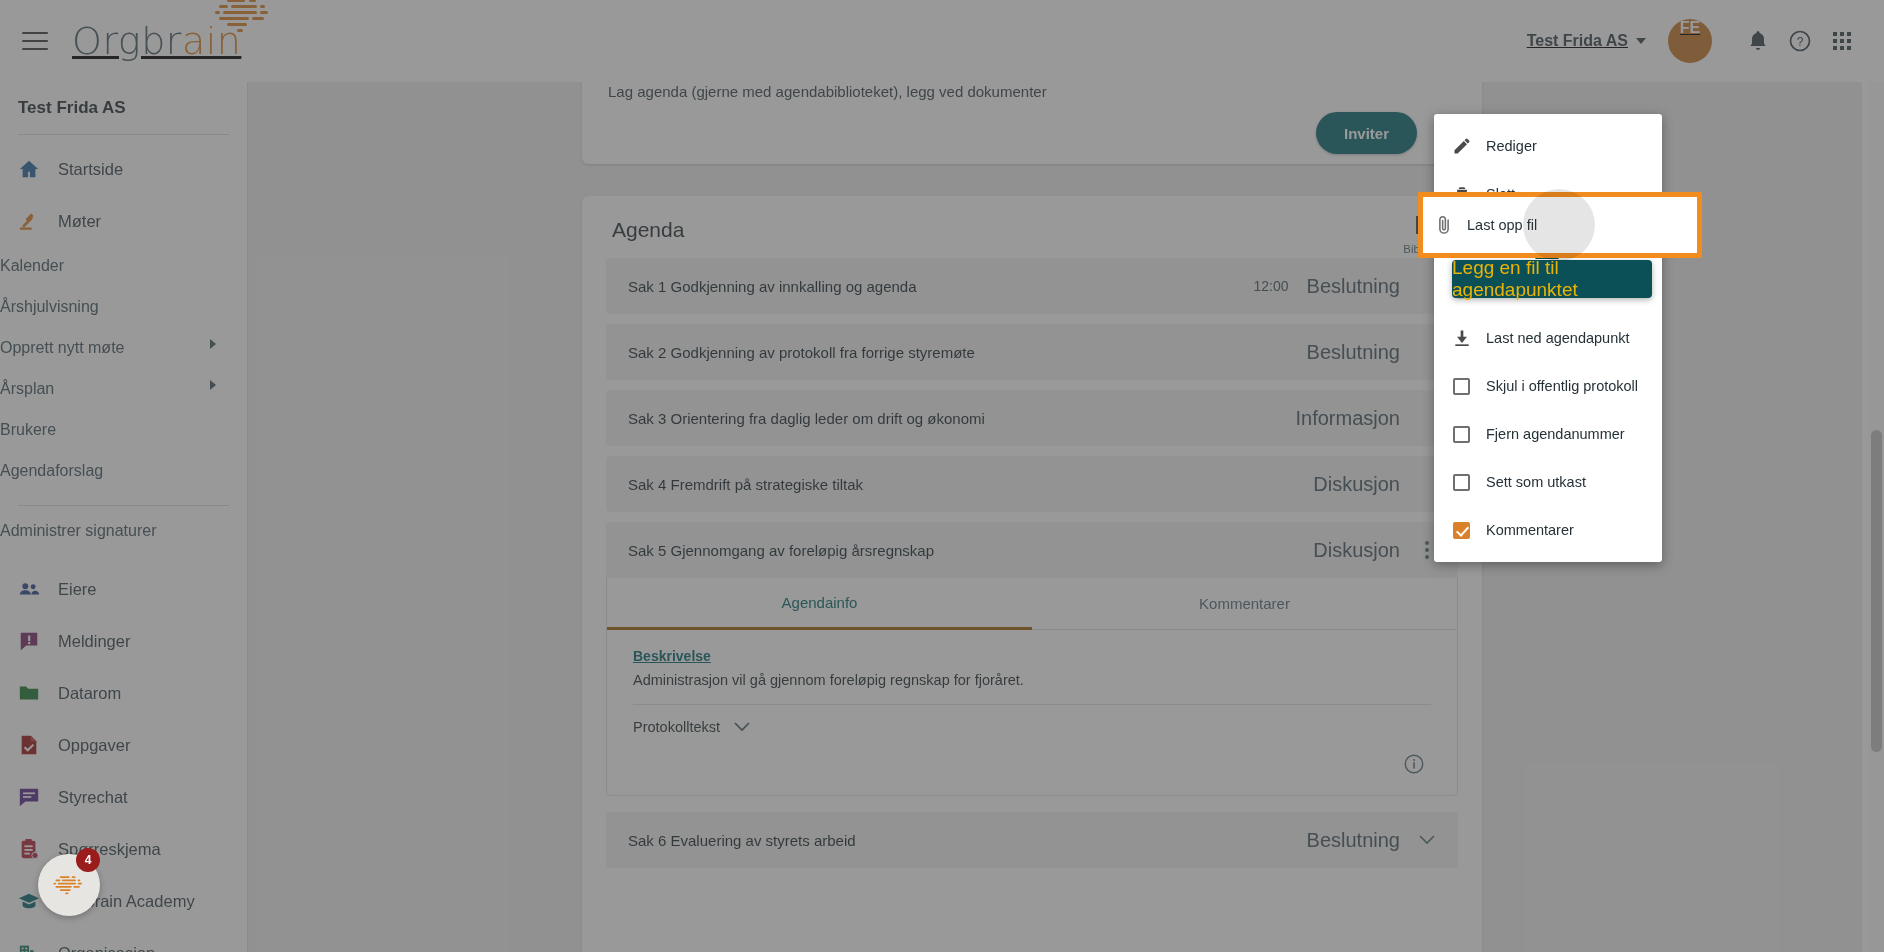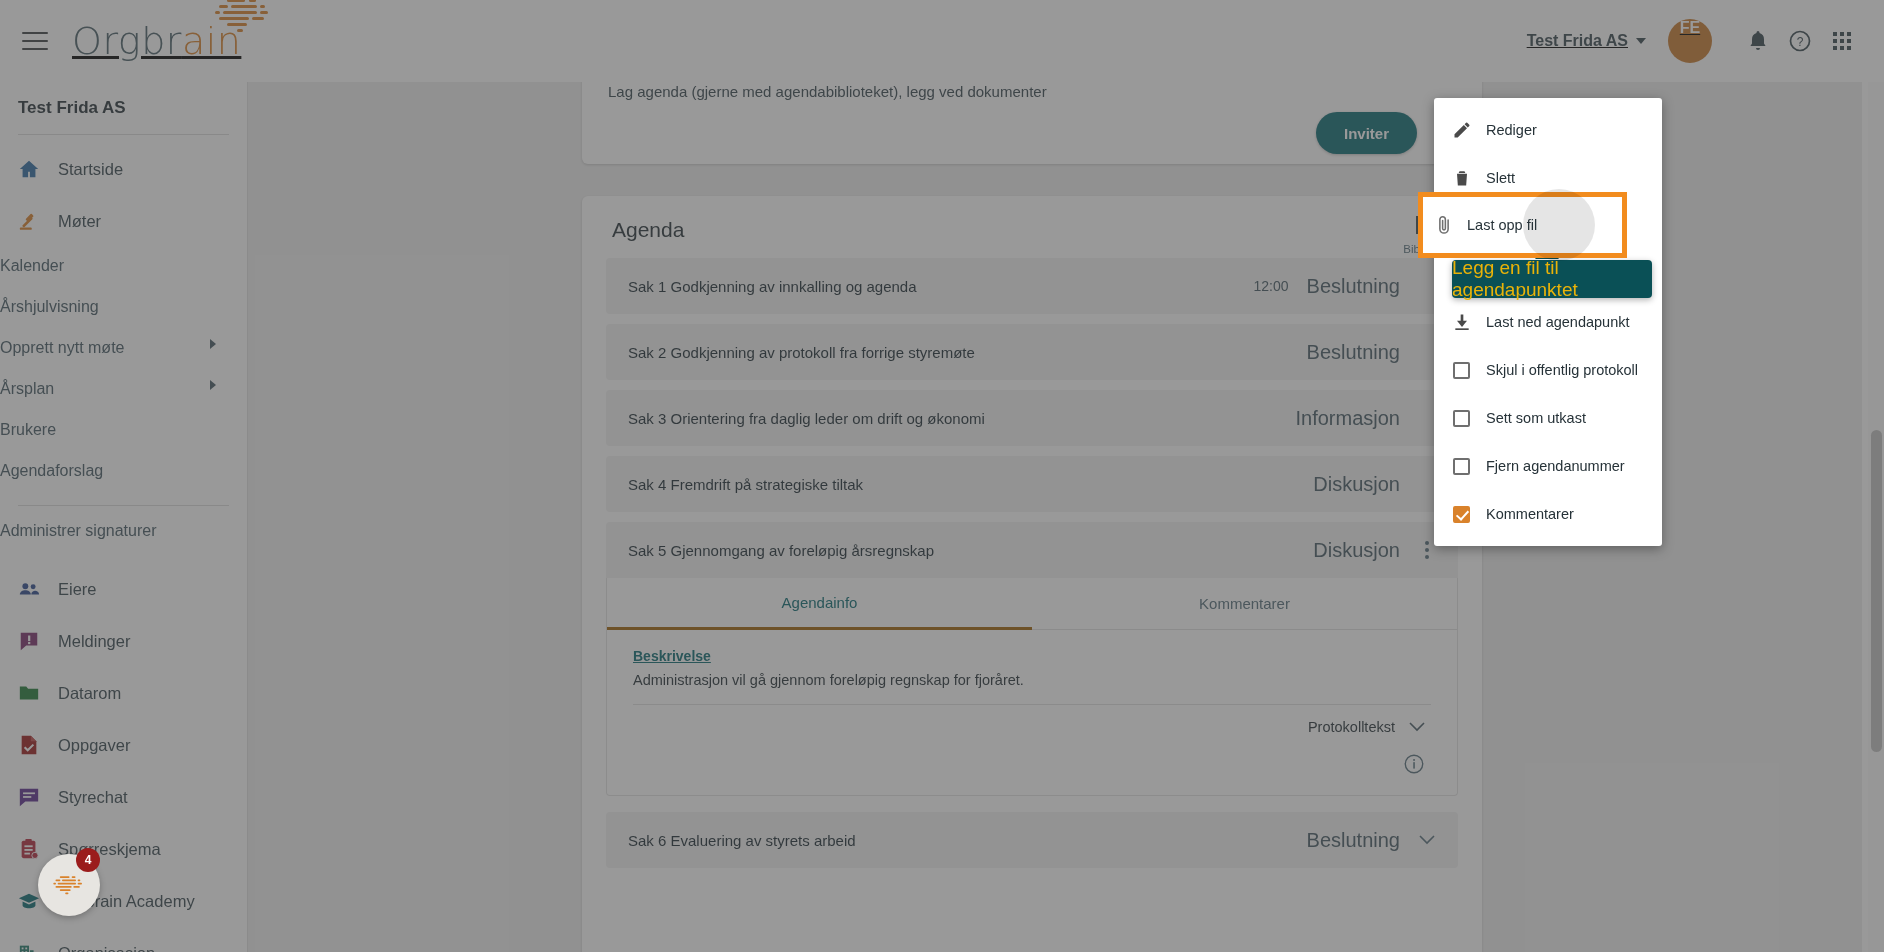--- a/index.html
+++ b/index.html
@@ -129,26 +129,26 @@
   .tabs { display:flex; height: 52px; }
   .tab {
     flex: 1; display:flex; align-items:center; justify-content:center;
     font-size: 15px; color: #546e7a; cursor: pointer; border-bottom: 1px solid #e0e0e0;
   }
   .tab.active { color: #0a6a72; border-bottom: 3px solid #a16207; }
   .panel-body { padding: 18px 26px 0 26px; }
   .beskrivelse-label { font-size: 14px; font-weight: bold; color: #0a6a72; text-decoration: underline; }
   .beskrivelse-text { font-size: 14.5px; color: #263238; margin-top: 8px; }
   .panel-hr { height:1px; background:#e0e0e0; margin-top: 16px; }
-  .protokoll-row { display:flex; justify-content:flex-end; align-items:center; gap: 14px; padding: 14px 6px 0 0; font-size:14.5px; color:#263238; cursor:pointer;}
+  .protokoll-row { display:flex; align-items:center; gap: 14px; padding: 14px 6px 0 0; font-size:14.5px; color:#263238; cursor:pointer;}
   .info-row { display:flex; justify-content:flex-end; padding: 18px 6px 16px 0; }
 
   
   #menu {
-    position: absolute; left: 1434px; top: 98px; width: 228px;
+    position: absolute; left: 1434px; top: 114px; width: 228px;
     background: #fff; border-radius: 3px; box-shadow: 0 3px 12px rgba(0,0,0,.35);
     z-index: 60; padding: 8px 0;
   }
   .menu-item {
     display:flex; align-items:center; height: 48px; padding-left: 18px;
     font-size: 14.5px; color: #263238; cursor: pointer;
   }
   .menu-item .mi-icon { width: 34px; display:flex; align-items:center; }
   .chk {
     width: 17px; height: 17px; border: 2px solid #6f6f6f; border-radius: 2px;
@@ -157,21 +157,21 @@
   .chk.checked {
     background: #d9822b; border-color: #d9822b; position: relative;
   }
   .chk.checked::after {
     content: ""; position: absolute; left: 4px; top: 0px; width: 5px; height: 10px;
     border: solid #fff; border-width: 0 2px 2px 0; transform: rotate(42deg);
   }
 
   
   #hl-wrap {
-    position: absolute; left: 1418px; top: 192px; width: 209px; height: 66px;
+    position: absolute; left: 1418px; top: 192px; width: 284px; height: 66px;
     border: 5px solid #F28C1E; background: #fff; z-index: 70;
     display: flex; align-items: center;
   }
   #hl-wrap .menu-item { height: 100%; width: 100%; padding-left: 10px; position: relative; z-index: 2;}
   .click-ripple {
     position: absolute; left: 100px; top: -8px; width: 72px; height: 72px;
     border-radius: 50%; background: rgba(0,0,0,.10); z-index: 1;
   }
   #tooltip {
     position: absolute; left: 1452px; top: 260px; width: 200px; height: 38px;
@@ -572,27 +572,27 @@
   <div class="menu-item">
     <span class="mi-icon">
         <span class="chk"></span>
       </span>
     <span>Skjul i offentlig protokoll</span>
   </div>
   <div class="menu-item">
     <span class="mi-icon">
         <span class="chk"></span>
       </span>
-    <span>Sett som utkast</span>
+    <span>Fjern agendanummer</span>
   </div>
   <div class="menu-item">
     <span class="mi-icon">
         <span class="chk"></span>
       </span>
-    <span>Fjern agendanummer</span>
+    <span>Sett som utkast</span>
   </div>
   <div class="menu-item">
     <span class="mi-icon">
         <span class="chk checked"></span>
       </span>
     <span>Kommentarer</span>
   </div>
 </div>
 
 <div id="hl-wrap">

